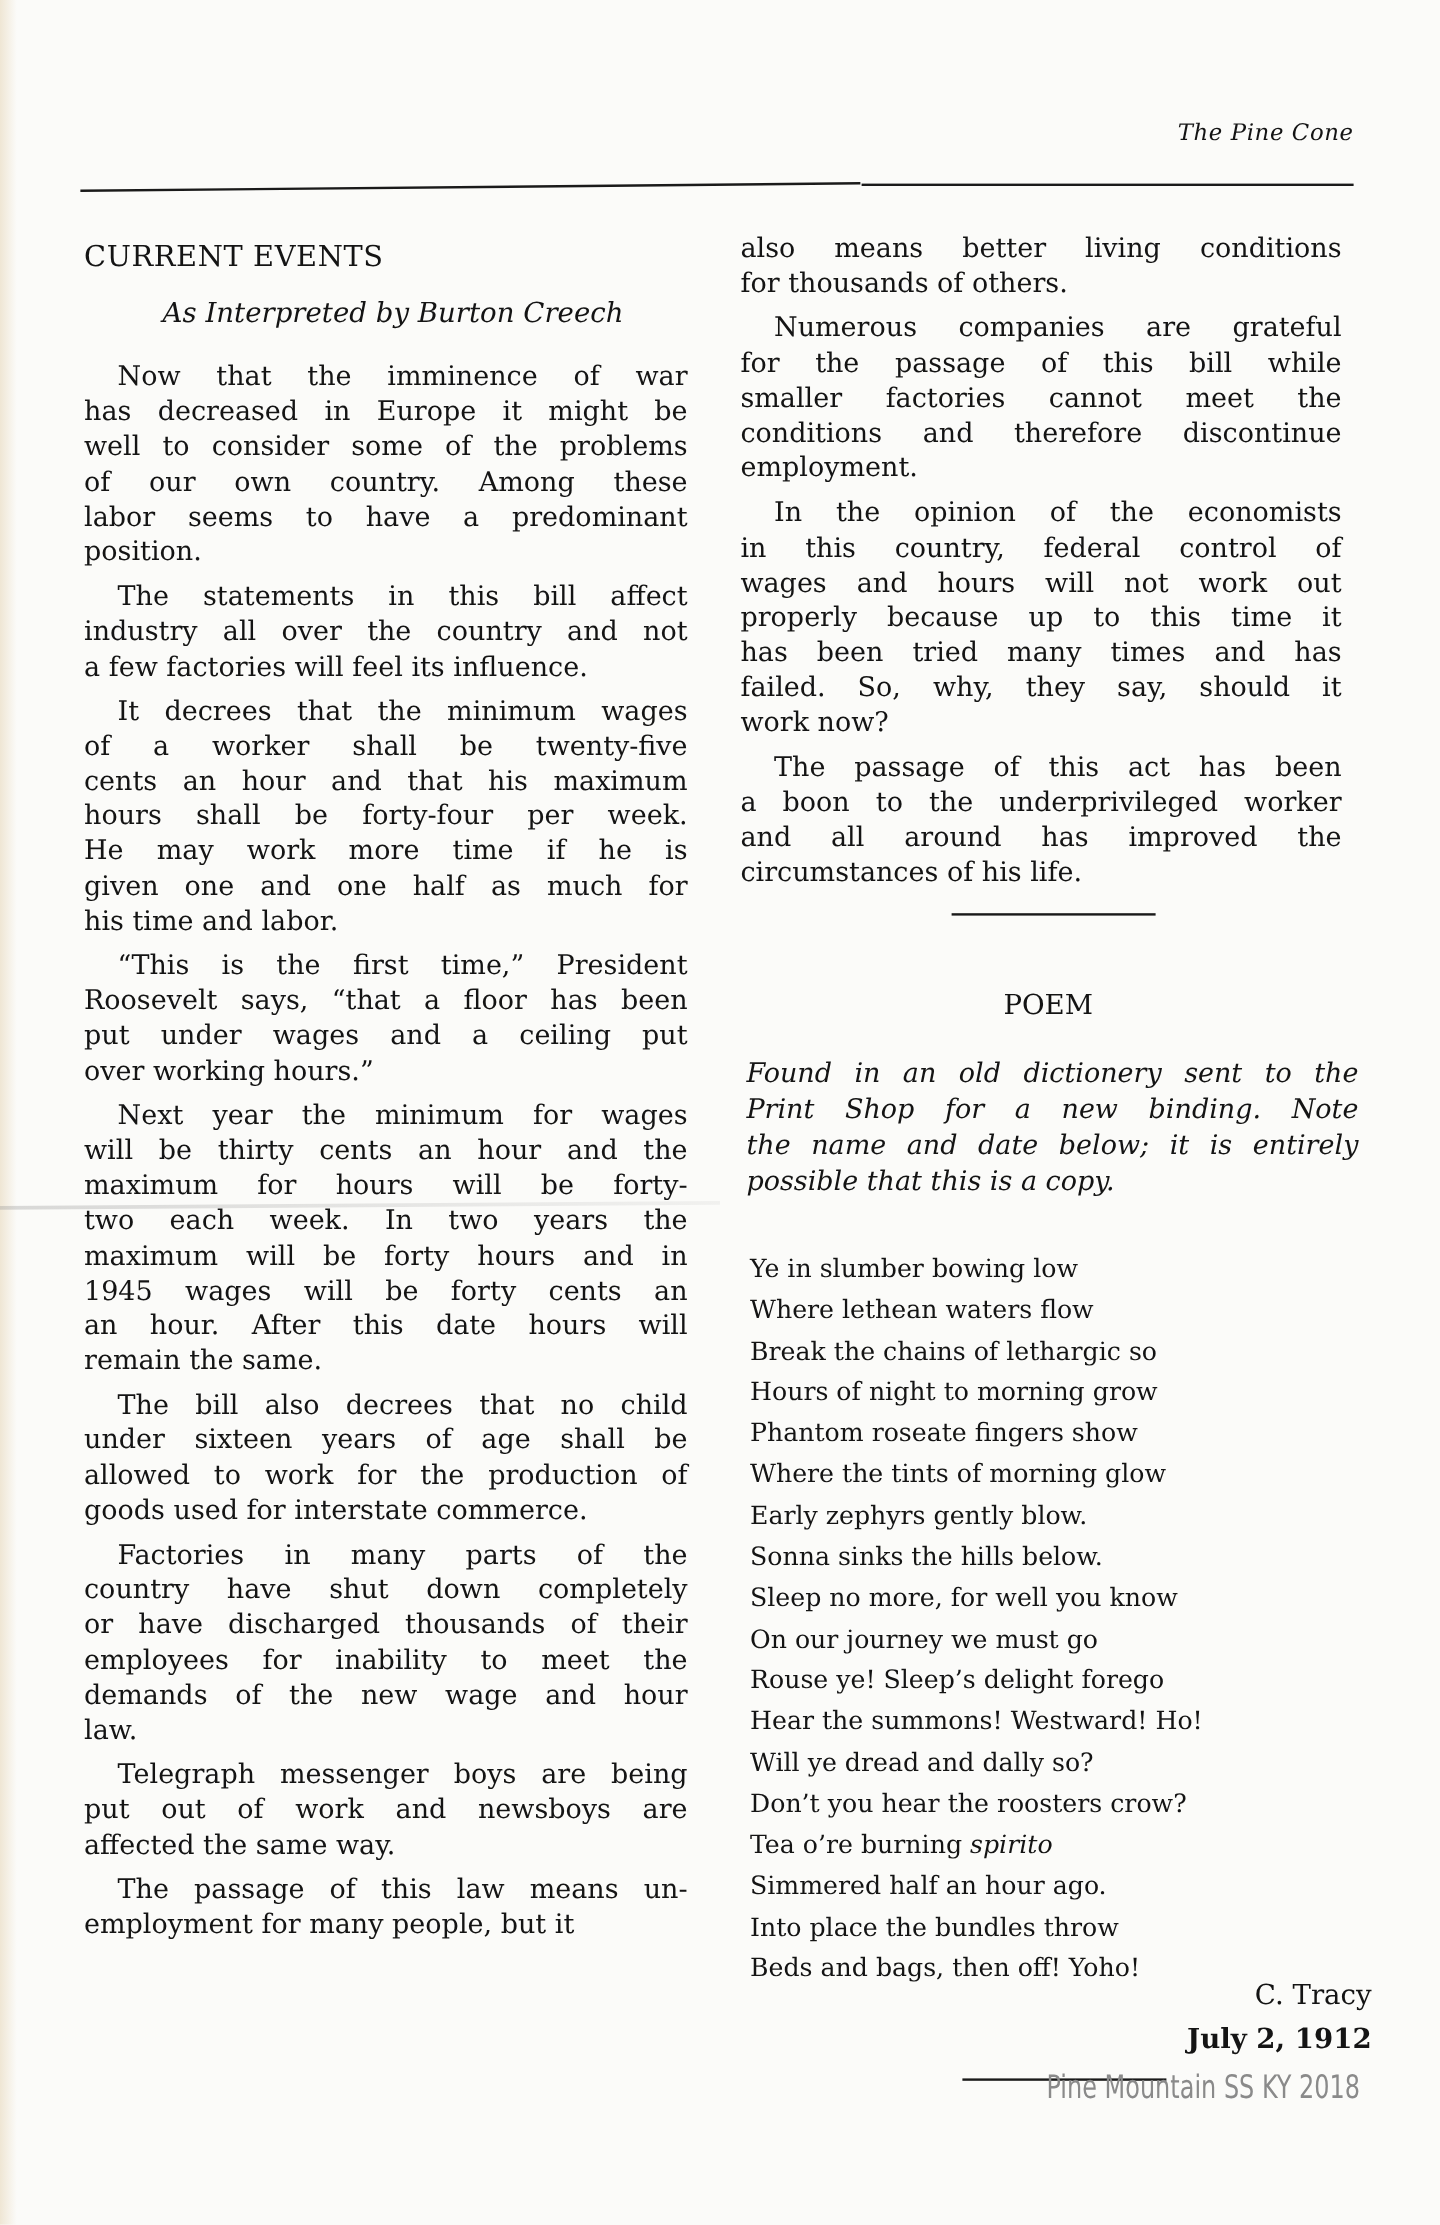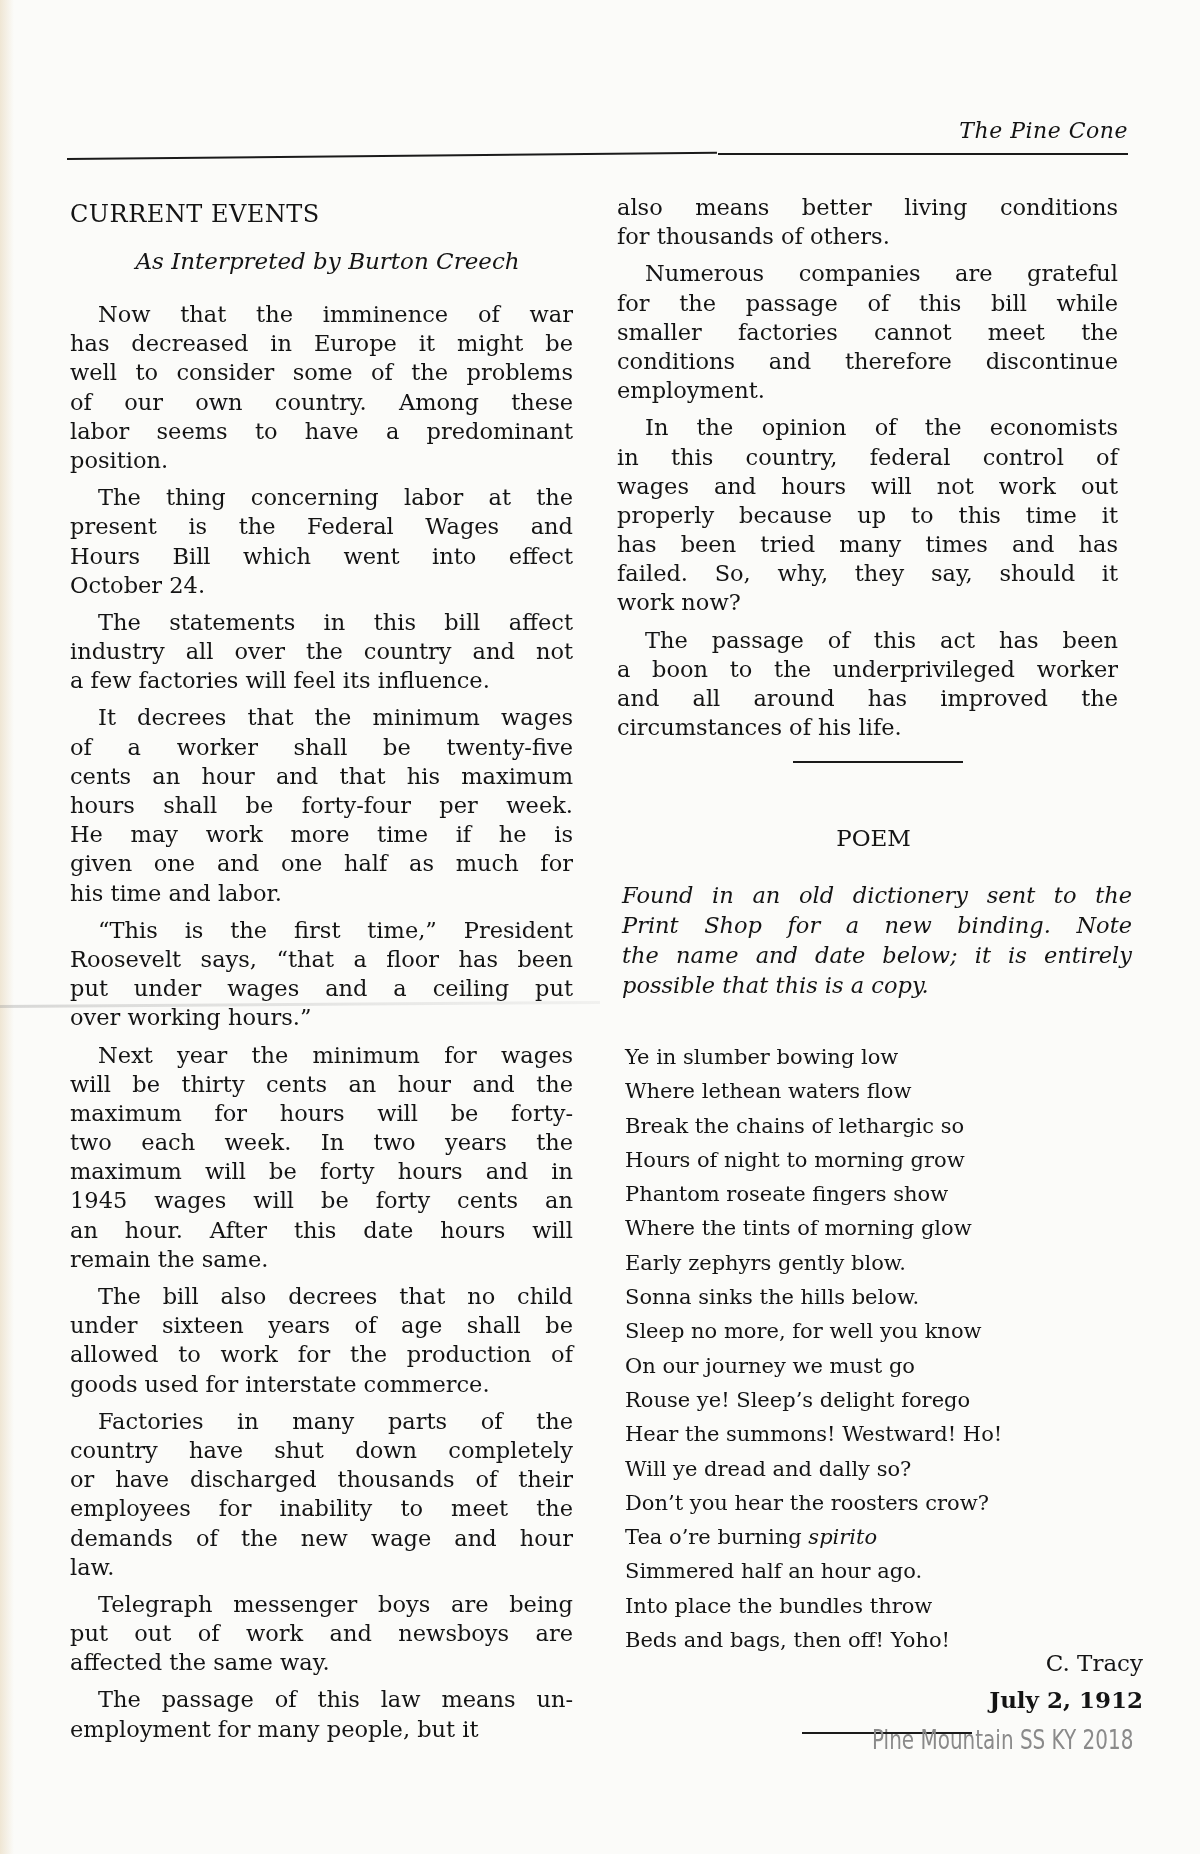--- a/index.html
+++ b/index.html
@@ -7,22 +7,22 @@
     width: 1200px; height: 1854px; position: relative; overflow: hidden;
     background: #fbfbf9;
     font-family: "DejaVu Serif", "Liberation Serif", serif;
     color: #141414;
   }
   .page-edge {
     position: absolute; left: 0; top: 0; width: 14px; height: 1854px;
     background: linear-gradient(to right, #efe6d4, rgba(251,251,249,0));
   }
   .running-head {
-    position: absolute; left: 900px; width: 228px; top: 118px;
-    text-align: right; font-style: italic; font-size: 22px; letter-spacing: 0.5px;
+    position: absolute; left: 900px; width: 228px; top: 100px;
+    text-align: right; font-style: italic; font-size: 19px; letter-spacing: 0.5px;
   }
   .head-rule {
     position: absolute; top: 151px; height: 2px; background: #1a1a1a;
   }
   .col {
     position: absolute; font-size: 22.5px; line-height: 29.2px;
   }
   .col-left { left: 70px; width: 515px; top: 300px; }
   .col-right { left: 617px; width: 513px; top: 193px; }
   .title {
@@ -83,26 +83,20 @@
 <div class="byline">As Interpreted by Burton Creech</div>
 
 <div class="col col-left" id="left-col">
     <div class="para">
       <span class="line indent">Now that the imminence of war</span>
       <span class="line">has decreased in Europe it might be</span>
       <span class="line">well to consider some of the problems</span>
       <span class="line">of our own country. Among these</span>
       <span class="line">labor seems to have a predominant</span>
       <span class="line last">position.</span>
-    </div>
-    <div class="para">
-      <span class="line indent">The thing concerning labor at the</span>
-      <span class="line">present is the Federal Wages and</span>
-      <span class="line">Hours Bill which went into effect</span>
-      <span class="line last">October 24.</span>
     </div>
     <div class="para">
       <span class="line indent">The statements in this bill affect</span>
       <span class="line">industry all over the country and not</span>
       <span class="line last">a few factories will feel its influence.</span>
     </div>
     <div class="para">
       <span class="line indent">It decrees that the minimum wages</span>
       <span class="line">of a worker shall be twenty-five</span>
       <span class="line">cents an hour and that his maximum</span>

